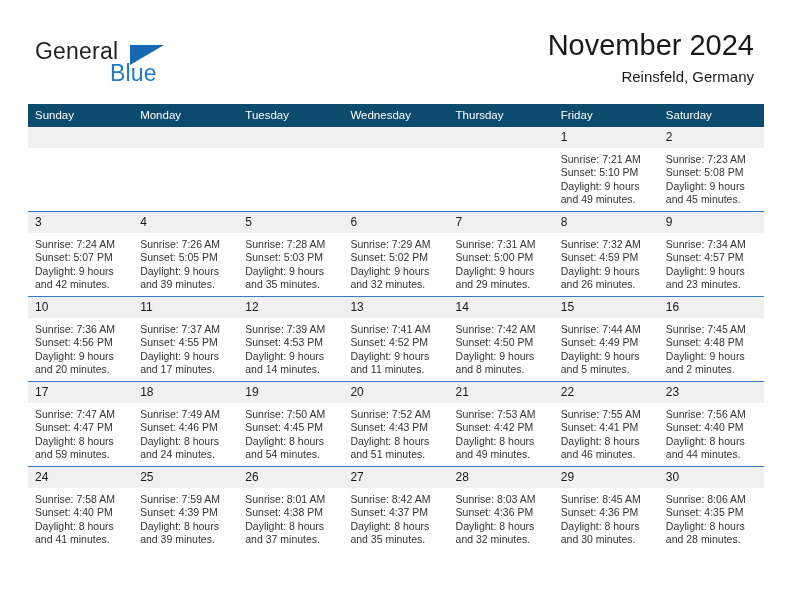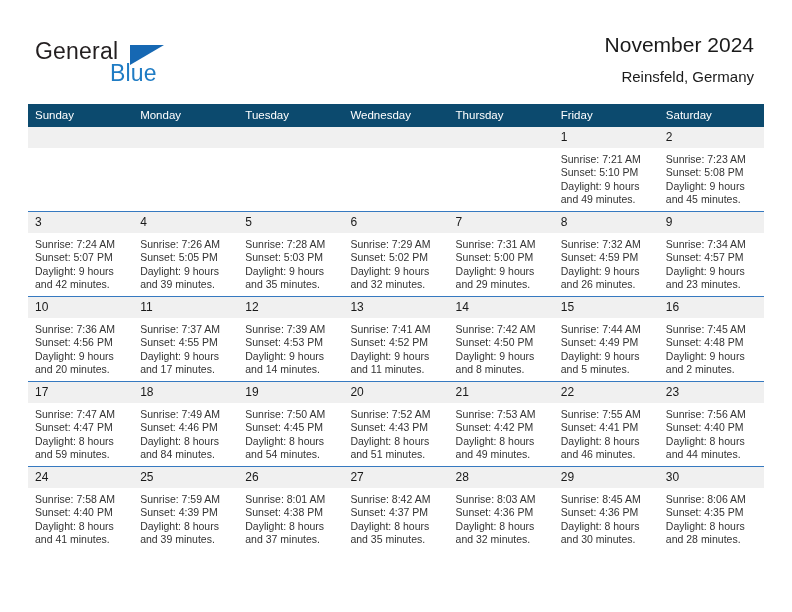--- a/index.html
+++ b/index.html
@@ -62,21 +62,21 @@
     border-bottom: 20px solid transparent;
   }
 
   .title-wrap {
     position: absolute;
     right: 38px;
     top: 28px;
     text-align: right;
   }
   .cal-title {
-    font-size: 21px;
+    font-size: 29px;
     color: #1a1a1a;
     line-height: 34px;
     font-weight: normal;
     white-space: nowrap;
   }
   .cal-sub {
     margin-top: 6px;
     font-size: 15px;
     color: #1a1a1a;
     line-height: 18px;
@@ -373,21 +373,21 @@
                 <div>Daylight: 8 hours</div>
                 <div>and 59 minutes.</div>
               </div>
             </td>
             <td>
               <div class="daynum">18</div>
               <div class="info">
                 <div>Sunrise: 7:49 AM</div>
                 <div>Sunset: 4:46 PM</div>
                 <div>Daylight: 8 hours</div>
-                <div>and 84 minutes.</div>
+                <div>and 24 minutes.</div>
               </div>
             </td>
             <td>
               <div class="daynum">19</div>
               <div class="info">
                 <div>Sunrise: 7:50 AM</div>
                 <div>Sunset: 4:45 PM</div>
                 <div>Daylight: 8 hours</div>
                 <div>and 54 minutes.</div>
               </div>

